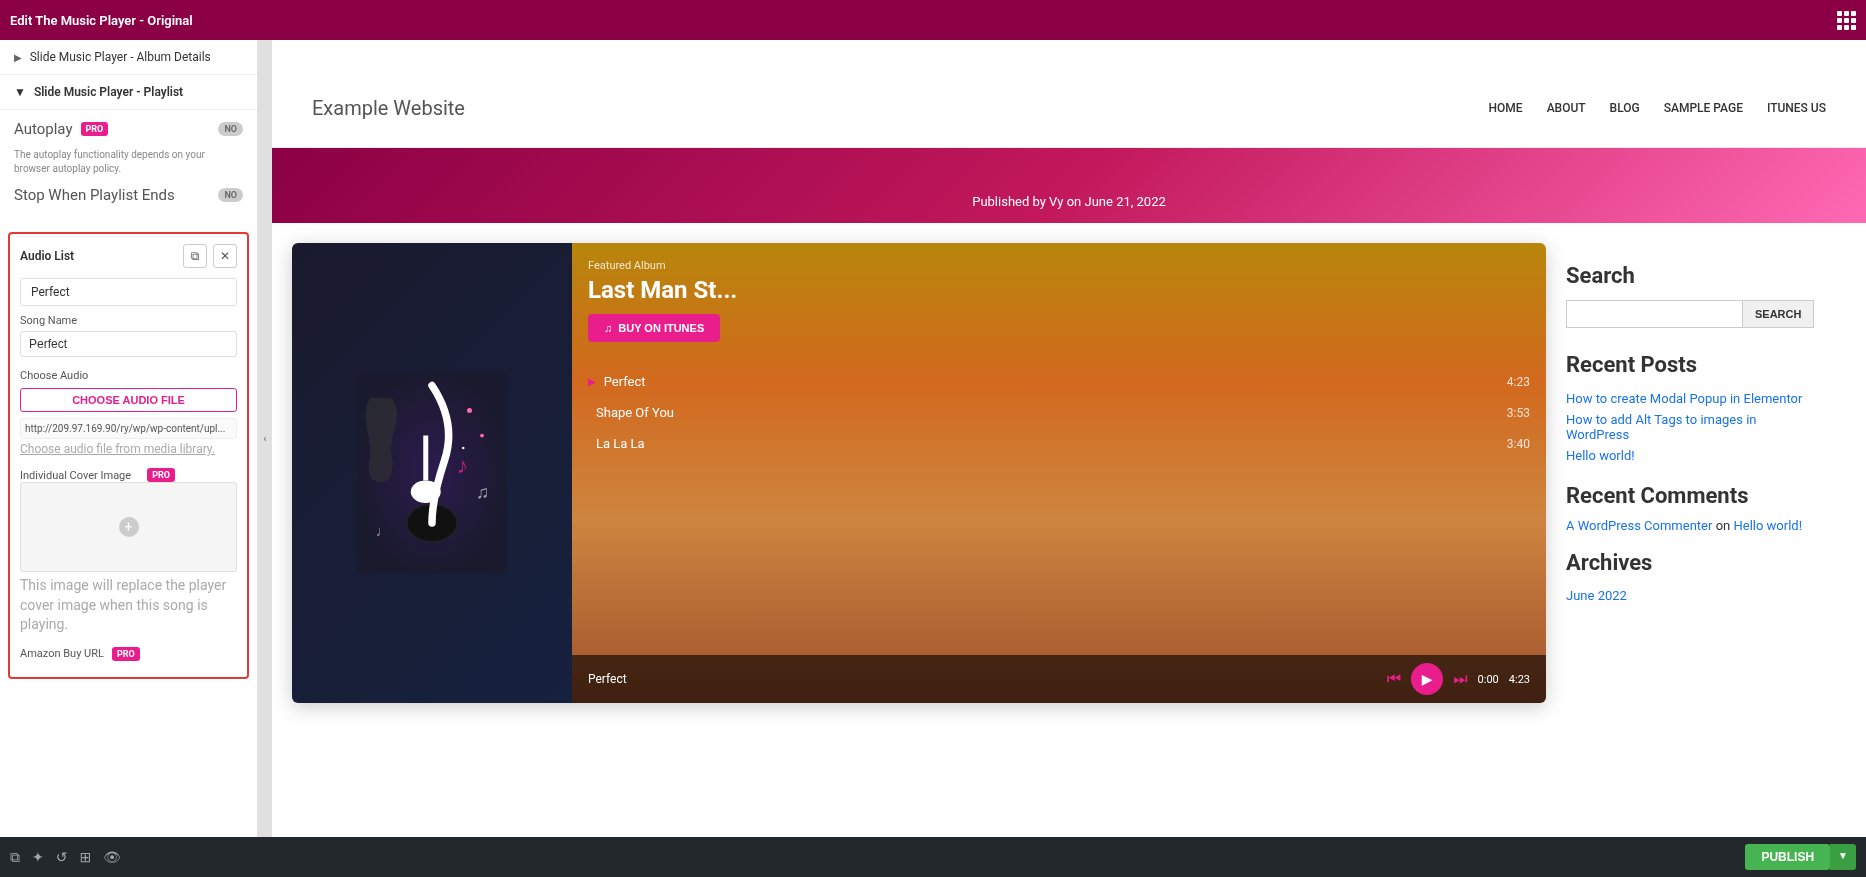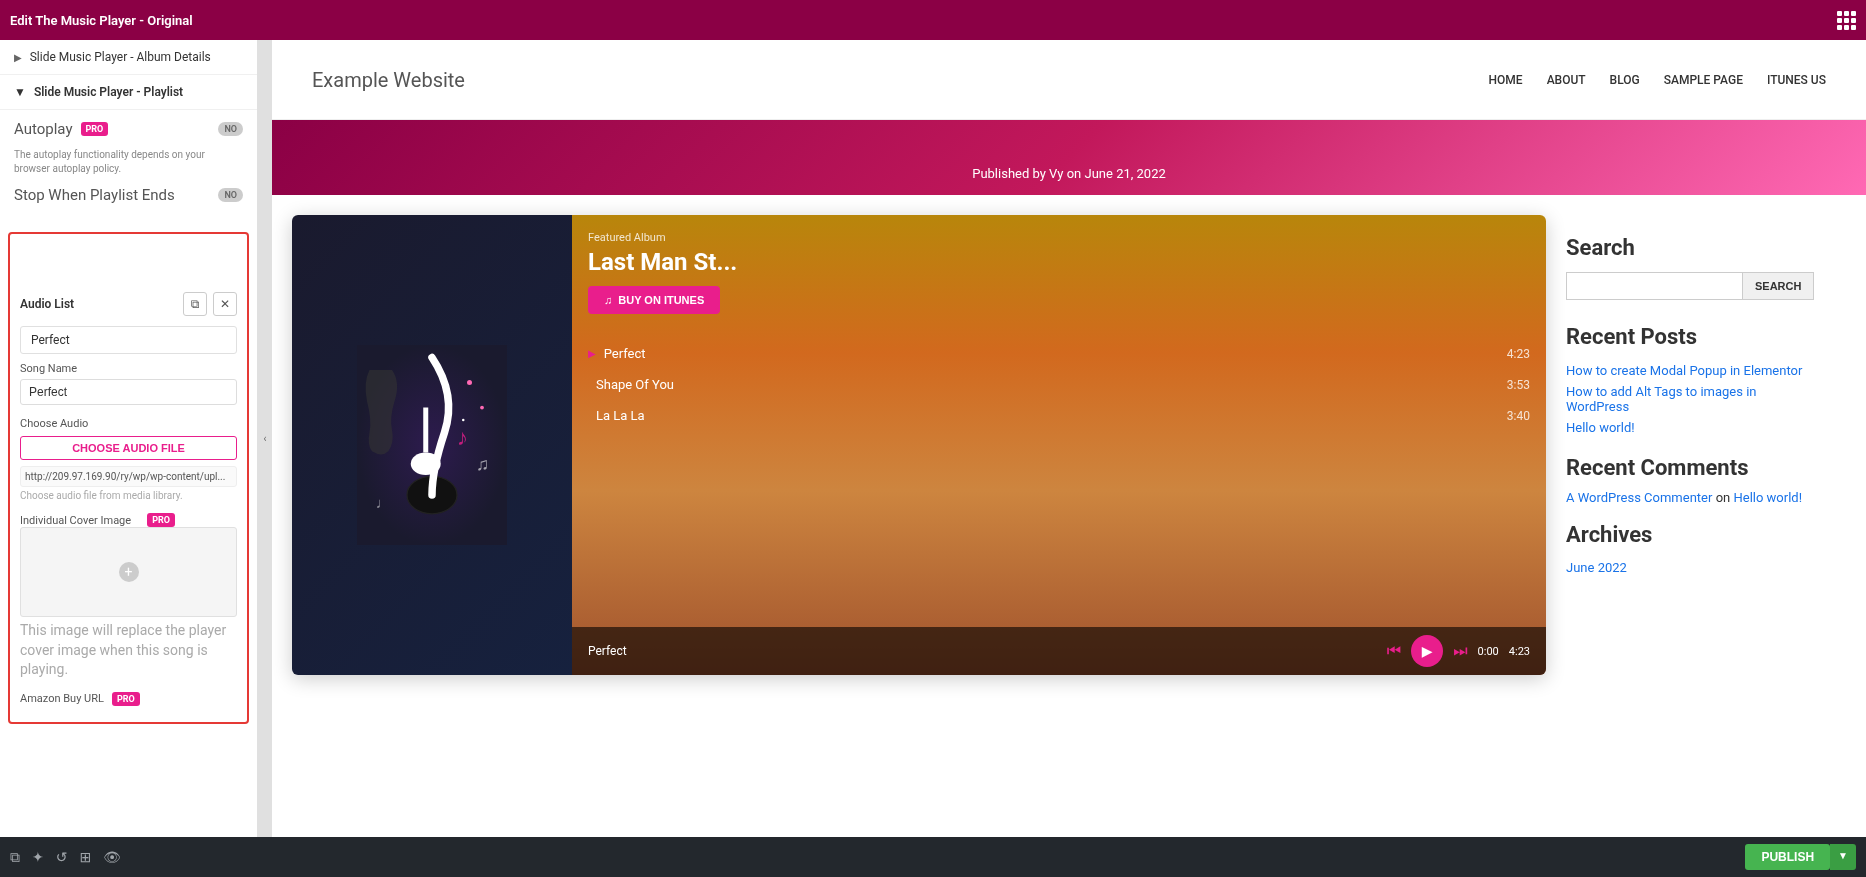--- a/index.html
+++ b/index.html
@@ -24,37 +24,37 @@
     
     .panel-content { padding: 10px 14px; }
     .panel-row { display: flex; align-items: center; justify-content: space-between; margin-bottom: 10px; }
     .panel-label { font-size: 15px; color: #555; }
     .pro-badge { background: #e91e8c; color: white; font-size: 9px; font-weight: 700; padding: 2px 5px; border-radius: 3px; margin-left: 4px; }
     .toggle-no { background: #ccc; color: #666; font-size: 9px; padding: 2px 6px; border-radius: 10px; font-weight: 600; }
     .panel-description { font-size: 10px; color: #888; margin-bottom: 10px; line-height: 1.4; }
 
     
     .audio-list-section { border: 2px solid #e53935; margin: 8px; border-radius: 4px; padding: 10px; }
-    .audio-list-header { display: flex; align-items: center; justify-content: space-between; margin-bottom: 10px; font-size: 12px; font-weight: 600; color: #333; margin-top: 48px; }
+    .audio-list-header { display: flex; align-items: center; justify-content: space-between; margin-bottom: 10px; font-size: 12px; font-weight: 600; color: #333; }
     .audio-list-title { font-size: 12px; font-weight: 600; }
     .audio-list-actions { display: flex; gap: 6px; }
     .icon-btn { background: none; border: 1px solid #ccc; border-radius: 3px; width: 24px; height: 24px; cursor: pointer; display: flex; align-items: center; justify-content: center; font-size: 12px; color: #555; }
 
     
     .audio-item-bar { background: white; border: 1px solid #e0e0e0; border-radius: 3px; padding: 6px 10px; margin-bottom: 8px; font-size: 12px; color: #333; }
 
     
     .field-label { font-size: 11px; color: #555; margin-bottom: 4px; }
     .field-input { width: 100%; border: 1px solid #ddd; padding: 5px 8px; font-size: 12px; border-radius: 3px; color: #333; outline: none; }
     .field-group { margin-bottom: 12px; }
 
     .choose-audio-label { font-size: 11px; color: #555; margin-bottom: 6px; }
     .choose-audio-btn { background: none; border: 1px solid #e91e8c; color: #e91e8c; font-size: 11px; font-weight: 700; padding: 5px 10px; border-radius: 3px; cursor: pointer; display: block; width: 100%; text-align: center; margin-bottom: 6px; }
     .audio-url { font-size: 10px; color: #555; word-break: break-all; margin-bottom: 3px; border: 1px solid #eee; padding: 4px; border-radius: 3px; background: #fafafa; }
-    .field-hint { font-size: 10px; color: #aaa; margin-bottom: 10px; }
+    .field-hint { font-size: 12px; color: #aaa; margin-bottom: 10px; text-decoration: underline; }
 
     .cover-image-label { font-size: 11px; color: #555; display: flex; align-items: center; gap: 12px; }
     .cover-image-box { width: 100%; height: 90px; background: #f5f5f5; border: 1px solid #e0e0e0; border-radius: 3px; display: flex; align-items: center; justify-content: center; margin-bottom: 4px; }
     .cover-image-box .plus-icon { width: 20px; height: 20px; background: #ccc; border-radius: 50%; display: flex; align-items: center; justify-content: center; color: white; font-size: 14px; line-height: 1; }
     .cover-hint { font-size: 14px; color: #aaa; margin-bottom: 0; line-height: 1.4; }
 
     .amazon-row { display: flex; align-items: center; gap: 4px; margin-bottom: 6px; }
     .amazon-label { font-size: 11px; color: #555; }
 
     
@@ -64,21 +64,21 @@
     .publish-arrow { background: #3a9e43; padding: 6px 8px; border-radius: 0 3px 3px 0; cursor: pointer; color: white; font-size: 10px; }
     .publish-wrapper { display: flex; margin-left: auto; }
 
     
     .collapse-handle { width: 14px; background: #e0e0e0; display: flex; align-items: center; justify-content: center; cursor: pointer; flex-shrink: 0; font-size: 10px; color: #666; }
 
     
     .preview-area { flex: 1; background: white; overflow-y: auto; }
 
     
-    .website-header { background: white; padding: 0 40px; height: 80px; display: flex; align-items: center; justify-content: space-between; border-bottom: 1px solid #eee; }
+    .website-header { background: white; padding: 0 40px; height: 80px; display: flex; align-items: center; justify-content: space-between; border-bottom: 1px solid #eee; margin-top: 28px; }
     .website-title { font-size: 20px; color: #555; }
     .website-nav { display: flex; gap: 24px; }
     .nav-item { font-size: 12px; color: #333; text-decoration: none; cursor: pointer; font-weight: 500; }
 
     
     .gradient-header { background: linear-gradient(135deg, #8b0045 0%, #c2185b 50%, #ff69b4 100%); height: 75px; display: flex; align-items: flex-end; justify-content: center; padding-bottom: 14px; }
     .published-by { color: white; font-size: 13px; }
     .player-container { display: flex; flex: 0 0 760px; border-radius: 6px; overflow: hidden; box-shadow: 0 4px 20px rgba(0,0,0,0.2); }
     .player-left { width: 280px; background: #1a1a2e; position: relative; flex-shrink: 0; }
     .player-left-img { width: 100%; height: 100%; background: linear-gradient(135deg, #1a1a2e 0%, #16213e 100%); display: flex; align-items: center; justify-content: center; min-height: 460px; }

